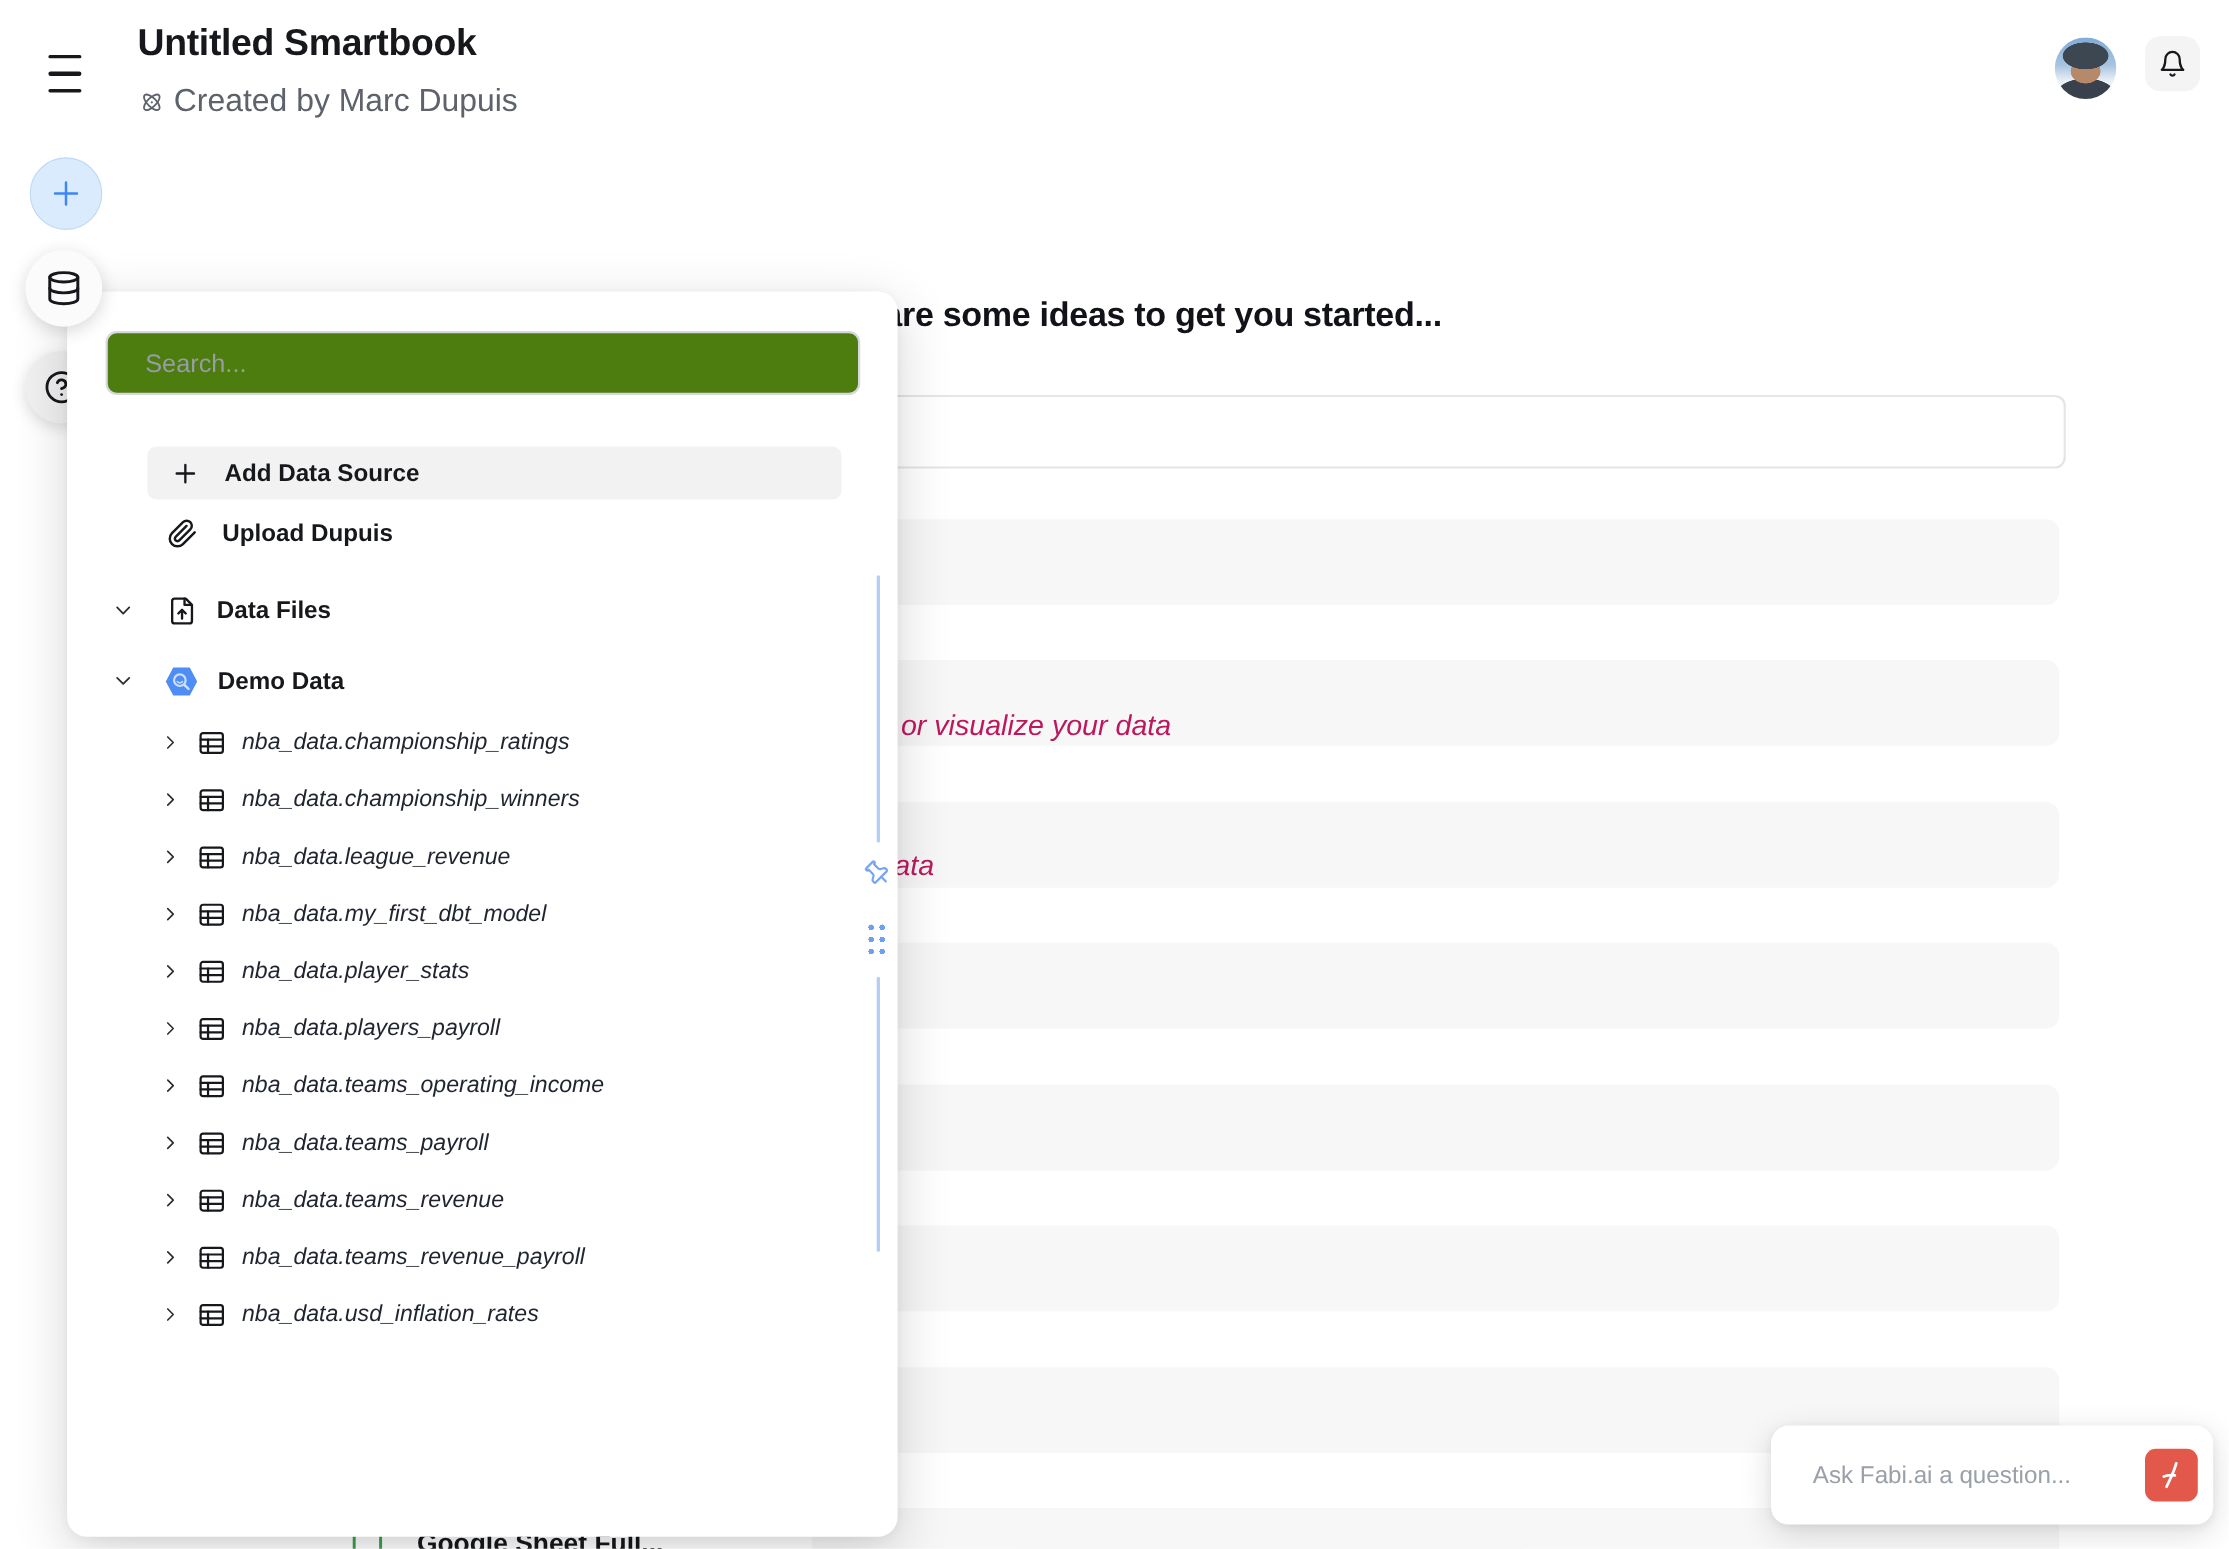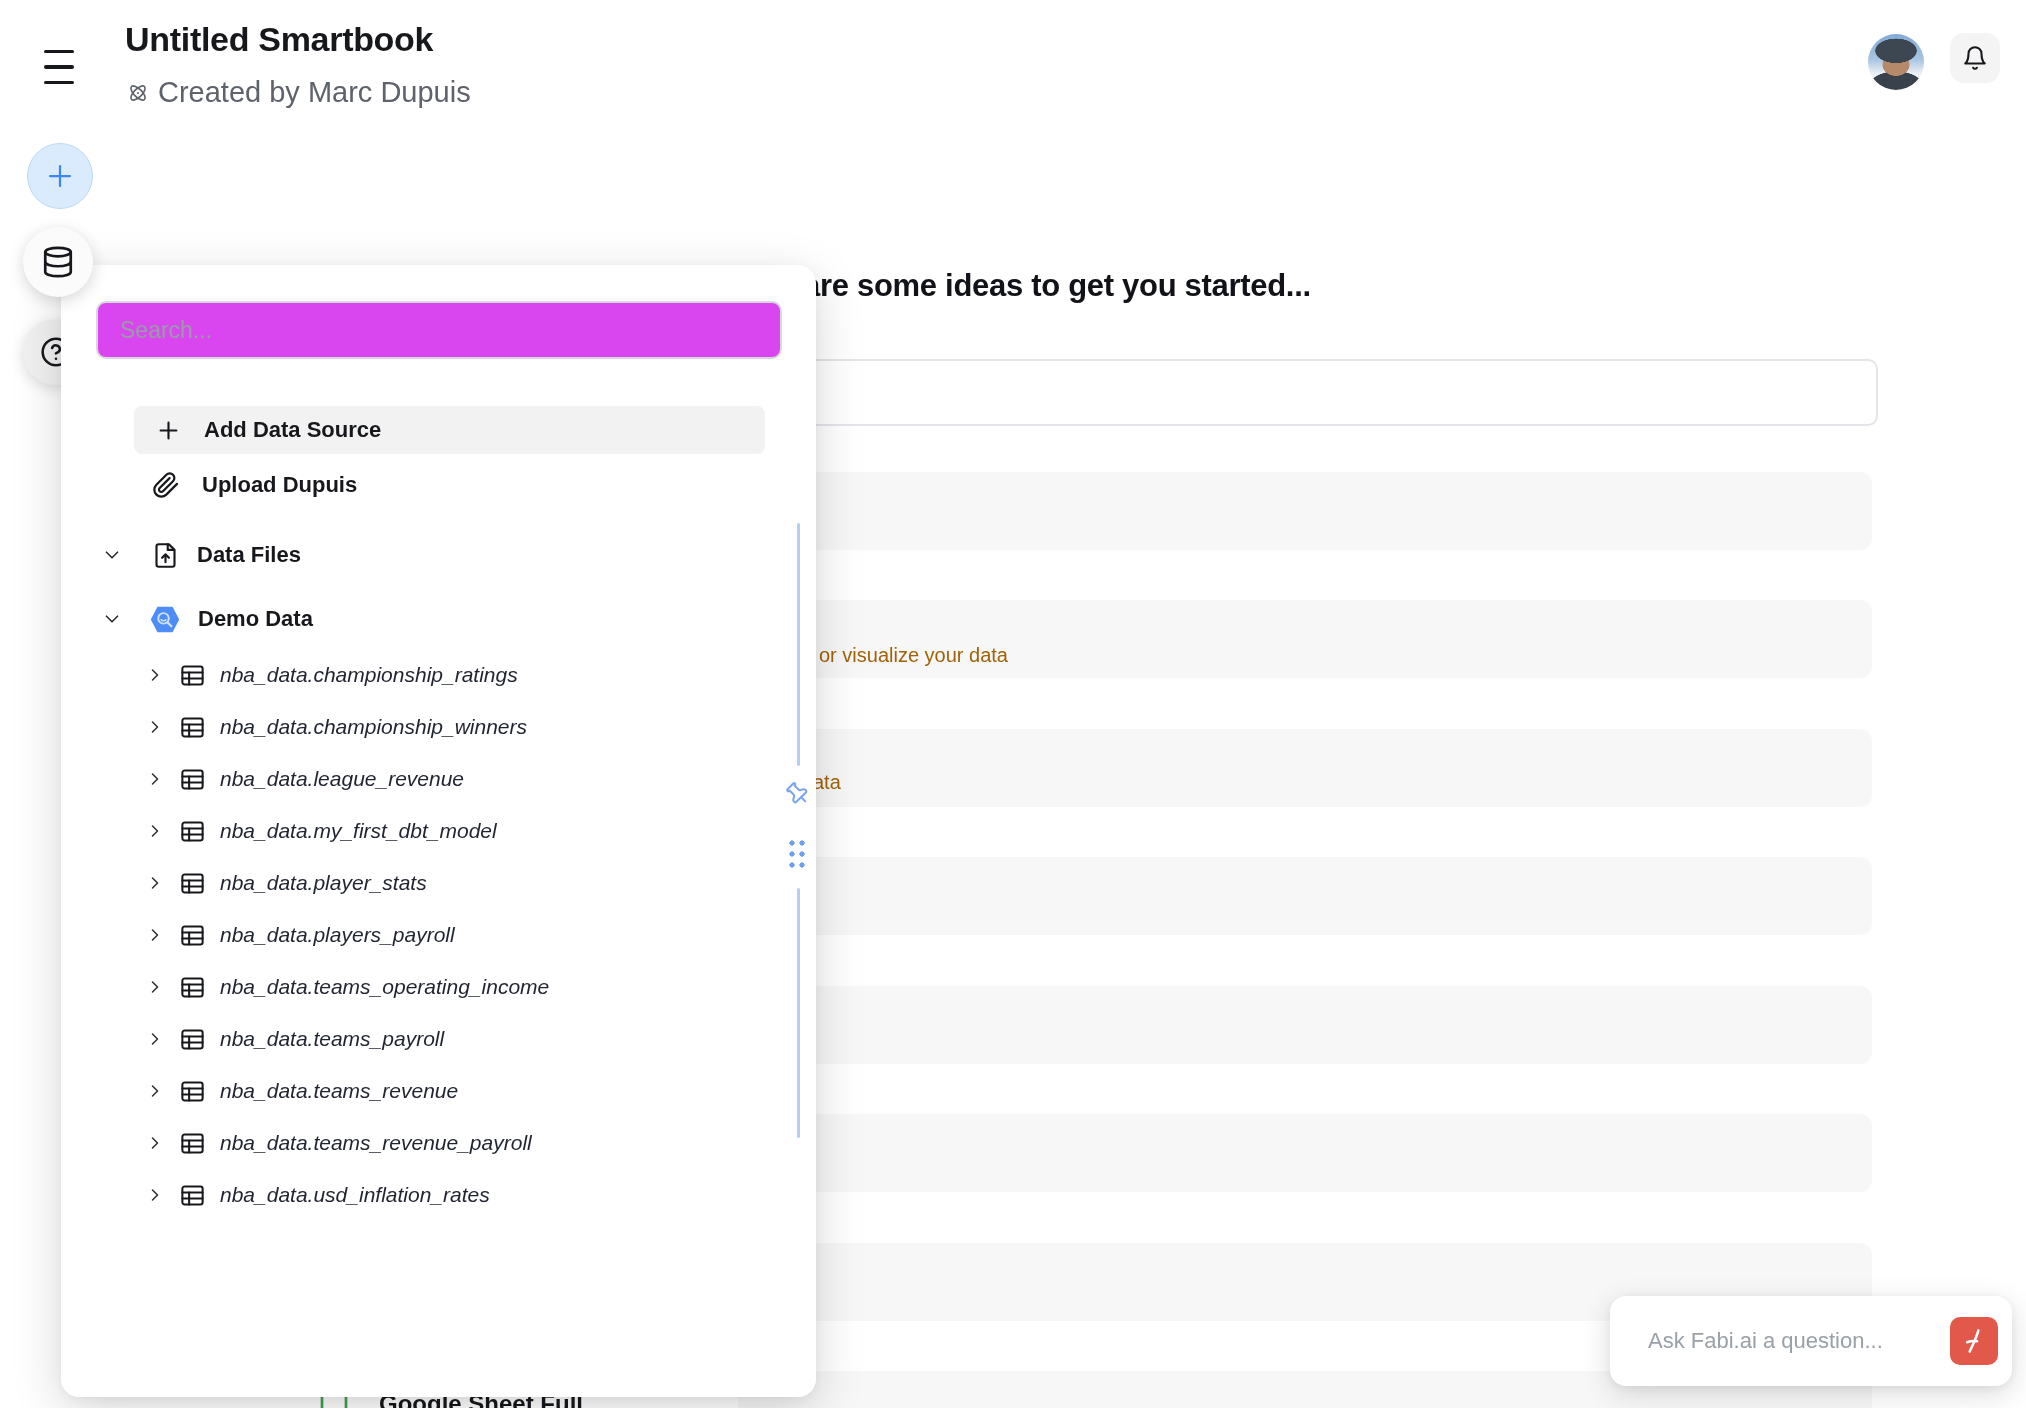--- a/index.html
+++ b/index.html
@@ -29,37 +29,37 @@
   
   .fab{border-radius:50%;display:flex;align-items:center;justify-content:center;cursor:pointer;}
   .fab-plus{left:27px;top:143px;width:64px;height:64px;background:#d9ebfc;border:1px solid #bcd9f7;z-index:30;}
   .fab-db{left:23px;top:227px;width:70px;height:70px;background:#fbfbfc;box-shadow:0 4px 16px rgba(0,0,0,.16);z-index:30;}
   .fab-help{left:23px;top:319px;width:66px;height:66px;background:#f1f1f2;box-shadow:0 4px 14px rgba(0,0,0,.14);z-index:5;}
 
   
   .main-heading{left:727px;top:247px;font-size:31px;font-weight:700;letter-spacing:-.3px;color:#121318;z-index:1;}
   .prompt-card{left:738px;top:359px;width:1140px;height:67px;background:#fff;border:2px solid #e4e5e9;border-radius:10px;box-sizing:border-box;z-index:1;}
   .idea-card{left:738px;width:1134px;height:78px;background:#f7f7f8;border-radius:12px;z-index:1;}
-  .frag{position:absolute;font-size:20px;color:#a16207;z-index:1;white-space:nowrap;}
+  .frag{position:absolute;font-size:26px;color:#be185d;z-index:1;white-space:nowrap;font-style:italic;}
   .bottom-source{left:318px;top:1382px;display:flex;align-items:flex-start;gap:29px;z-index:1;}
   .bottom-source .lbl{font-size:24px;font-weight:700;color:#17181c;padding-top:8px;white-space:nowrap;}
 
   
   .ask-bar{left:1610px;top:1296px;width:402px;height:90px;background:#fff;border-radius:16px;
     box-shadow:0 8px 30px rgba(0,0,0,.14), 0 2px 8px rgba(0,0,0,.06);
     display:flex;align-items:center;padding:0 20px 0 36px;box-sizing:border-box;gap:12px;z-index:6;}
   .ask-input{flex:1;border:none;outline:none;font-size:22px;font-family:Liberation Sans, sans-serif;color:#17181c;background:transparent;}
   .ask-input::placeholder{color:#9aa0a8;}
   .ask-send{width:48px;height:48px;border-radius:10px;background:#e2584b;border:none;display:flex;align-items:center;justify-content:center;cursor:pointer;flex:0 0 auto;}
 
   
   .panel{left:61px;top:265px;width:755px;height:1132px;background:#fff;border-radius:18px;z-index:10;
     box-shadow:0 14px 50px rgba(0,0,0,.16), 0 2px 10px rgba(0,0,0,.05);}
   .search-box{position:absolute;left:35px;top:36px;width:686px;height:58px;box-sizing:border-box;
-    border:2px solid #d7d8dd;border-radius:10px;padding:0 22px;font-size:23px;color:#17181c;outline:none;font-family:"Liberation Sans",sans-serif;background:#d946ef;}
+    border:2px solid #d7d8dd;border-radius:10px;padding:0 34px;font-size:23px;color:#17181c;outline:none;font-family:"Liberation Sans",sans-serif;background:#4d7c0f;}
   .search-box::placeholder{color:#979ca6;}
   .prow{position:absolute;display:flex;align-items:center;cursor:pointer;}
   .prow .lbl{font-size:22px;font-weight:700;color:#17181c;white-space:nowrap;}
   .row-add{left:73px;top:141px;width:631px;height:48px;background:#f2f2f3;border-radius:8px;padding-left:21px;box-sizing:border-box;gap:22px;}
   .row-upload{left:73px;top:197px;width:631px;height:46px;padding-left:18px;box-sizing:border-box;gap:22px;}
   .row-section{left:40px;width:664px;height:50px;gap:15px;}
   .tables-list{position:absolute;left:40px;top:384px;width:680px;}
   .trow{display:flex;align-items:center;height:52px;gap:14px;padding-left:44px;cursor:pointer;}
   .tname{font-size:21px;color:#1f2430;white-space:nowrap;font-style:italic;}
   .vline{position:absolute;left:736px;width:3px;background:#b5cef5;border-radius:2px;}

